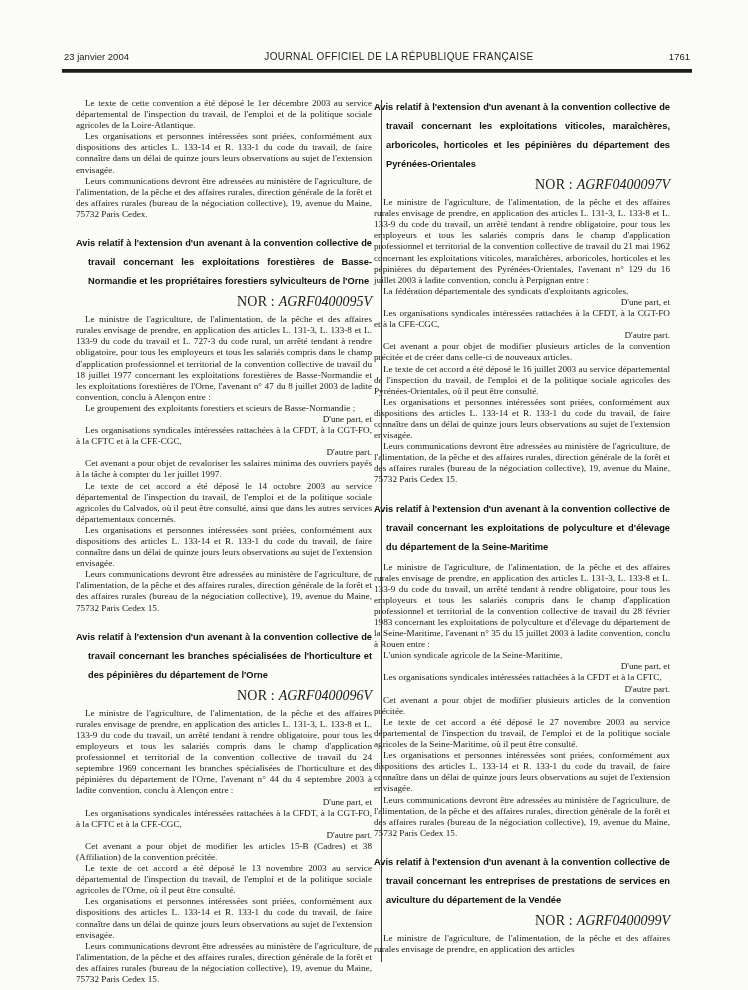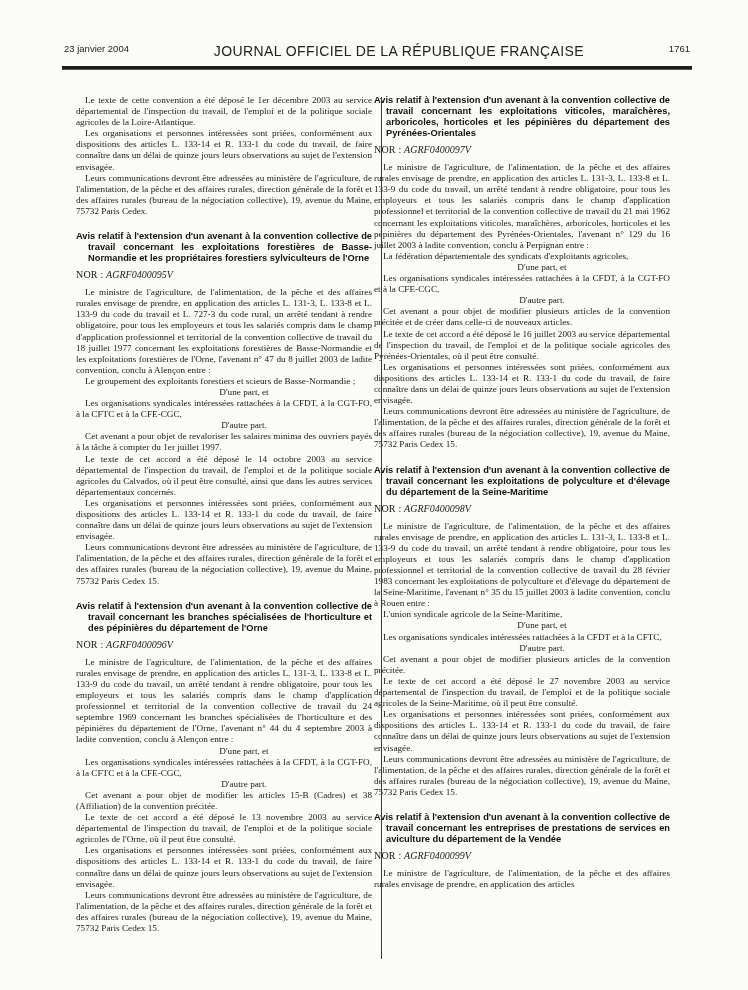--- a/index.html
+++ b/index.html
@@ -12,29 +12,30 @@
     background: #fbfbf8;
     color: #1a1a18;
     font-family: "Liberation Serif", serif;
     overflow: hidden;
     position: relative;
   }
   
   .page-header {
     padding: 43px 58px 0 64px;
     display: flex;
-    align-items: flex-start;
+    align-items: flex-end;
     justify-content: space-between;
     font-family: "Liberation Sans", sans-serif;
     font-size: 9.5px;
     color: #222;
   }
   .page-header .journal-title {
     letter-spacing: 0.4px;
-    font-size: 14px;
+    font-size: 10px;
+    margin-top: 8px;
   }
   .header-rule {
     margin: 7px 56px 0 62px;
     height: 3px;
     background: #1c1c1a;
     border-bottom: 1px solid #555;
   }
   
   .content {
     position: relative;
@@ -59,38 +60,38 @@
   
   .blk { margin: 0; }
   .para {
     text-indent: 9px;
   }
   .item {
     text-indent: 9px;
   }
   .sub {
     padding-left: 40px;
-    text-align: center;
+    text-align: right;
   }
   .heading {
     font-family: "Liberation Sans", sans-serif;
     font-weight: bold;
     font-size: 9.3px;
-    line-height: 11px;
+    line-height: 19px;
     padding-left: 12px;
     text-indent: -12px;
     margin-top: 14px;
     margin-bottom: 5px;
     text-align: justify;
     color: #111;
   }
   .col .blk:first-child { margin-top: 0; }
   .nor {
-    text-align: left;
-    font-size: 10px;
+    text-align: right;
+    font-size: 14px;
     margin: 2px 0 7px 0;
     text-indent: 0;
   }
   .nor .nor-label {
     font-family: "Liberation Serif", serif;
     letter-spacing: 0.2px;
   }
   .nor .nor-code {
     font-style: italic;
   }
@@ -139,21 +140,20 @@
       <div class="blk para">Le ministre de l'agriculture, de l'alimentation, de la pêche et des affaires rurales envisage de prendre, en application des articles L. 131-3, L. 133-8 et L. 133-9 du code du travail, un arrêté tendant à rendre obligatoire, pour tous les employeurs et tous les salariés compris dans le champ d'application professionnel et territorial de la convention collective de travail du 21 mai 1962 concernant les exploitations viticoles, maraîchères, arboricoles, horticoles et les pépinières du département des Pyrénées-Orientales, l'avenant n° 129 du 16 juillet 2003 à ladite convention, conclu à Perpignan entre :</div>
       <div class="blk item">La fédération départementale des syndicats d'exploitants agricoles,</div>
       <div class="blk sub">D'une part, et</div>
       <div class="blk item">Les organisations syndicales intéressées rattachées à la CFDT, à la CGT-FO et à la CFE-CGC,</div>
       <div class="blk sub">D'autre part.</div>
       <div class="blk para">Cet avenant a pour objet de modifier plusieurs articles de la convention précitée et de créer dans celle-ci de nouveaux articles.</div>
       <div class="blk para">Le texte de cet accord a été déposé le 16 juillet 2003 au service départemental de l'inspection du travail, de l'emploi et de la politique sociale agricoles des Pyrénées-Orientales, où il peut être consulté.</div>
       <div class="blk para">Les organisations et personnes intéressées sont priées, conformément aux dispositions des articles L. 133-14 et R. 133-1 du code du travail, de faire connaître dans un délai de quinze jours leurs observations au sujet de l'extension envisagée.</div>
       <div class="blk para">Leurs communications devront être adressées au ministère de l'agriculture, de l'alimentation, de la pêche et des affaires rurales, direction générale de la forêt et des affaires rurales (bureau de la négociation collective), 19, avenue du Maine, 75732 Paris Cedex 15.</div>
       <div class="blk heading">Avis relatif à l'extension d'un avenant à la convention collective de travail concernant les exploitations de polyculture et d'élevage du département de la Seine-Maritime</div>
-      <div class="blk nor"><span class="nor-label">NOR : </span><span class="nor-code">AGRF0400098V</span></div>
       <div class="blk para">Le ministre de l'agriculture, de l'alimentation, de la pêche et des affaires rurales envisage de prendre, en application des articles L. 131-3, L. 133-8 et L. 133-9 du code du travail, un arrêté tendant à rendre obligatoire, pour tous les employeurs et tous les salariés compris dans le champ d'application professionnel et territorial de la convention collective de travail du 28 février 1983 concernant les exploitations de polyculture et d'élevage du département de la Seine-Maritime, l'avenant n° 35 du 15 juillet 2003 à ladite convention, conclu à Rouen entre :</div>
       <div class="blk item">L'union syndicale agricole de la Seine-Maritime,</div>
       <div class="blk sub">D'une part, et</div>
       <div class="blk item">Les organisations syndicales intéressées rattachées à la CFDT et à la CFTC,</div>
       <div class="blk sub">D'autre part.</div>
       <div class="blk para">Cet avenant a pour objet de modifier plusieurs articles de la convention précitée.</div>
       <div class="blk para">Le texte de cet accord a été déposé le 27 novembre 2003 au service départemental de l'inspection du travail, de l'emploi et de la politique sociale agricoles de la Seine-Maritime, où il peut être consulté.</div>
       <div class="blk para">Les organisations et personnes intéressées sont priées, conformément aux dispositions des articles L. 133-14 et R. 133-1 du code du travail, de faire connaître dans un délai de quinze jours leurs observations au sujet de l'extension envisagée.</div>
       <div class="blk para">Leurs communications devront être adressées au ministère de l'agriculture, de l'alimentation, de la pêche et des affaires rurales, direction générale de la forêt et des affaires rurales (bureau de la négociation collective), 19, avenue du Maine, 75732 Paris Cedex 15.</div>
       <div class="blk heading">Avis relatif à l'extension d'un avenant à la convention collective de travail concernant les entreprises de prestations de services en aviculture du département de la Vendée</div>

